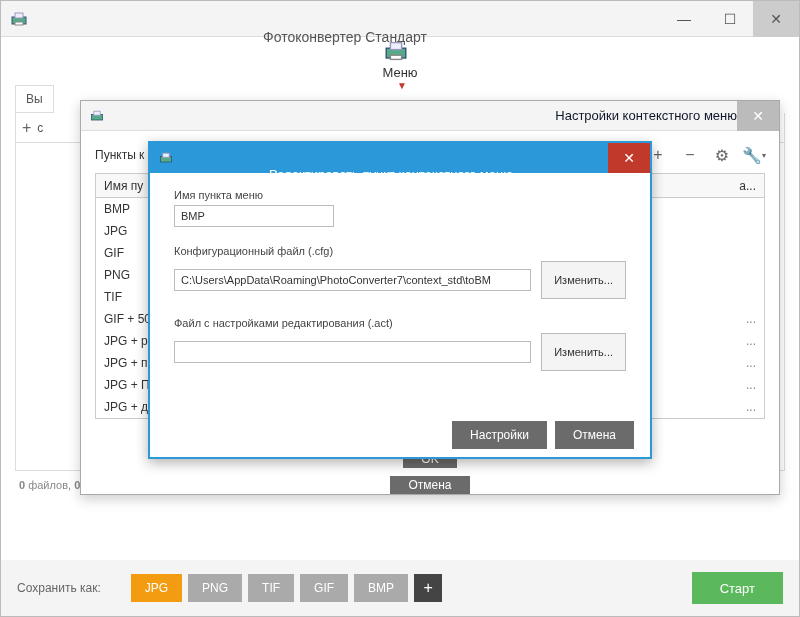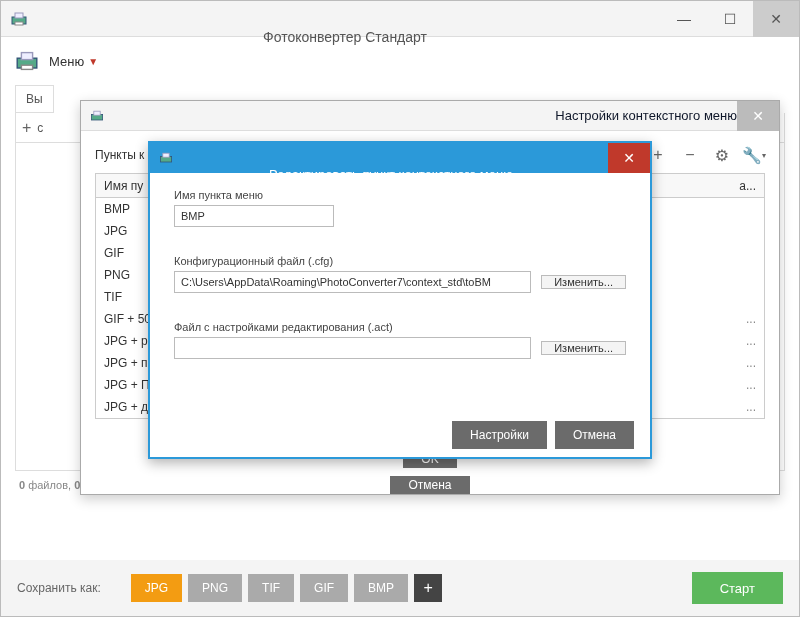--- a/index.html
+++ b/index.html
@@ -7,21 +7,21 @@
 
   
   .main-window { width: 800px; height: 617px; border: 1px solid #bbb; background: #fff; display: flex; flex-direction: column; }
   .main-titlebar { height: 36px; background: #f4f4f4; display: flex; align-items: center; border-bottom: 1px solid #ddd; }
   .main-titlebar .app-icon { width: 20px; height: 20px; margin-left: 8px; }
   .main-titlebar .title-text { flex: 1; text-align: center; font-size: 14px; color: #555; margin-top: 36px; }
   .main-titlebar .win-btns { display: flex; }
   .main-titlebar .win-btn { width: 46px; height: 36px; display: flex; align-items: center; justify-content: center; color: #555; font-size: 14px; }
   .main-titlebar .win-btn.close { background: #ccc; }
 
-  .menu-strip { height: 48px; display: flex; align-items: center; padding: 0 12px; }
+  .menu-strip { height: 48px; display: flex; align-items: center; padding: 0 12px; flex-direction: column; }
   .menu-strip .big-icon { width: 28px; height: 28px; margin-right: 8px; }
   .menu-strip .menu-label { font-size: 13px; color: #333; }
   .menu-strip .caret { color: #c0392b; font-size: 10px; margin-left: 4px; }
 
   .content-area { flex: 1; padding: 0 14px 0 14px; position: relative; }
   .tabstrip-bg { height: 28px; }
   .tab-partial { border: 1px solid #ddd; height: 28px; display: inline-flex; align-items: center; padding: 4px 10px; font-size: 12px; color: #555; background: #fff; }
   .toolbar-row { height: 30px; display: flex; align-items: center; padding: 0 6px; border: 1px solid #ddd; border-top: none; }
   .status-line { font-size: 11px; color: #888; padding: 8px 4px; }
 
@@ -51,26 +51,26 @@
   .dialog-settings .footer { height: 44px; display:flex; align-items:center; justify-content:flex-end; gap:8px; padding: 0 14px; flex-direction: column; }
   .gray-btn { height: 28px; padding: 0 18px; background: #6b6b6b; color: #fff; font-size: 12px; display:flex; align-items:center; }
 
   
   .dialog-edit { position: absolute; left: 148px; top: 141px; width: 504px; height: 318px; background: #fff; border: 2px solid #2b99d9; box-shadow: 0 4px 12px rgba(0,0,0,0.3); display:flex; flex-direction:column; }
   .dialog-edit .titlebar { height: 30px; background: #2b99d9; display:flex; align-items:center; }
   .dialog-edit .titlebar .dlg-icon { width: 16px; height: 16px; margin-left: 8px; }
   .dialog-edit .titlebar .dlg-title { flex:1; text-align:center; font-size: 13px; color:#fff;margin-top:32px; }
   .dialog-edit .titlebar .close { width: 42px; height: 30px; background:#c0392b; display:flex; align-items:center; justify-content:center; color:#fff; font-size:14px; }
   .dialog-edit .body { flex:1; padding: 16px 24px; }
-  .field-label { font-size: 11px; color: #444; margin-bottom: 4px; margin-top: 28px; }
+  .field-label { font-size: 11px; color: #444; margin-bottom: 4px; margin-top: 18px; }
   .field-row { display:flex; gap: 10px; align-items:center; }
   .text-input { border: 1px solid #bbb; height: 22px; padding: 0 6px; font-size: 11px; color:#333; background:#fff; }
   .text-input.short { width: 160px; }
   .text-input.long { flex:1; }
-  .change-btn { height: 14px; padding: 0 12px; border: 1px solid #bbb; background: #f4f4f4; font-size: 11px; color:#333; display:flex; align-items:center; }
+  .change-btn { height: 38px; padding: 0 12px; border: 1px solid #bbb; background: #f4f4f4; font-size: 11px; color:#333; display:flex; align-items:center; }
   .dialog-edit .footer { height: 44px; display:flex; align-items:center; justify-content:flex-end; gap:8px; padding: 0 16px; }
 
   
   .printer-icon svg { display:block; }
 </style>
 </head>
 <body>
 
 <div class="main-window">
   <div class="main-titlebar">

